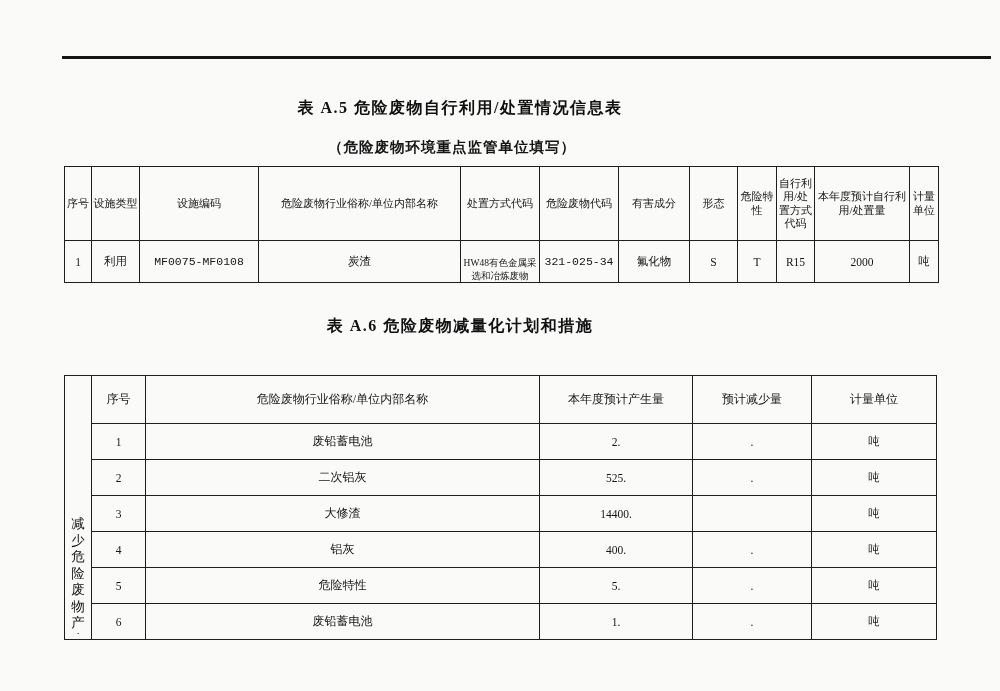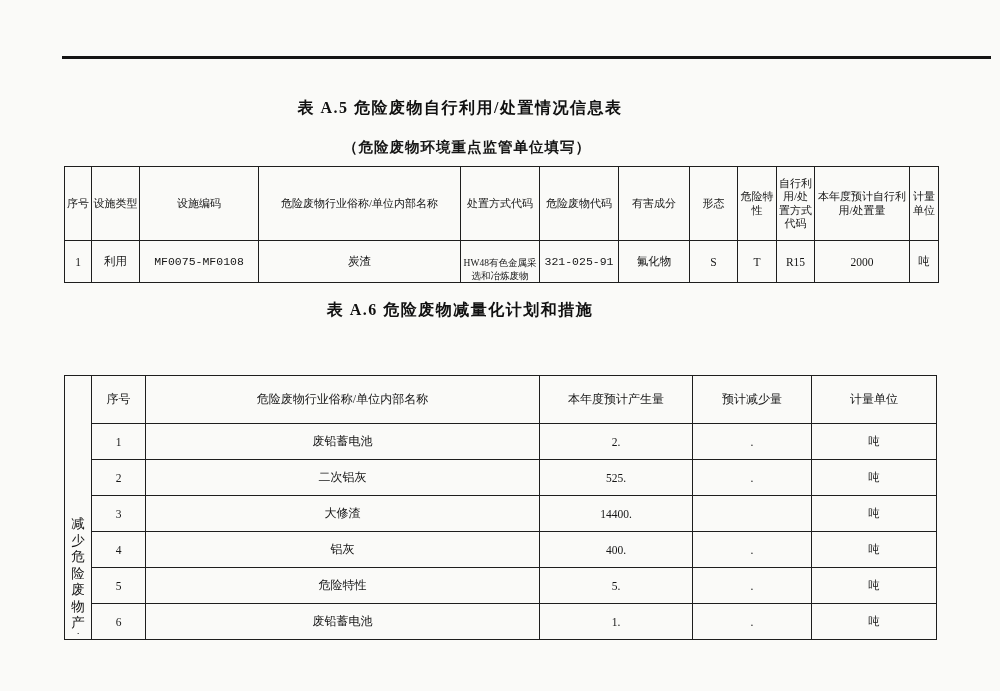--- a/index.html
+++ b/index.html
@@ -18,25 +18,25 @@
   }
 
   .tbl-title {
     position: absolute; left: 0; width: 920px;
     text-align: center; font-size: 16px; font-weight: 700;
     letter-spacing: 1.5px; color: #111;
   }
   .tbl-subtitle {
     position: absolute; left: 0; width: 904px;
     text-align: center; font-size: 14.5px; font-weight: 700;
-    letter-spacing: 1px; color: #161616; margin-left: 15px;
+    letter-spacing: 1px; color: #161616;
   }
   #a5-title   { top: 98px; }
   #a5-sub     { top: 138px; }
-  #a6-title   { top: 300px; }
+  #a6-title   { top: 316px; }
   #a6-sub     { top: 344px; }
 
   table {
     border-collapse: collapse; table-layout: fixed;
     position: absolute;
     background: transparent;
   }
   td, th {
     border: 1.6px solid #1e1e1e;
     text-align: center; vertical-align: middle;
@@ -118,21 +118,21 @@
       <th>计量单位</th>
     </tr>
     <tr>
       <td class="data">1</td>
       <td class="data">利用</td>
       <td class="data code-text">MF0075-MF0108</td>
       <td class="data">炭渣</td>
       <td class="data">
         <div class="clip-cell">HW48有色金属采选和冶炼废物</div>
       </td>
-      <td class="data code-text">321-025-91</td>
+      <td class="data code-text">321-025-34</td>
       <td class="data">氟化物</td>
       <td class="data">S</td>
       <td class="data">T</td>
       <td class="data">R15</td>
       <td class="data">2000</td>
       <td class="data">吨</td>
     </tr>
   </tbody>
     </table>
 

